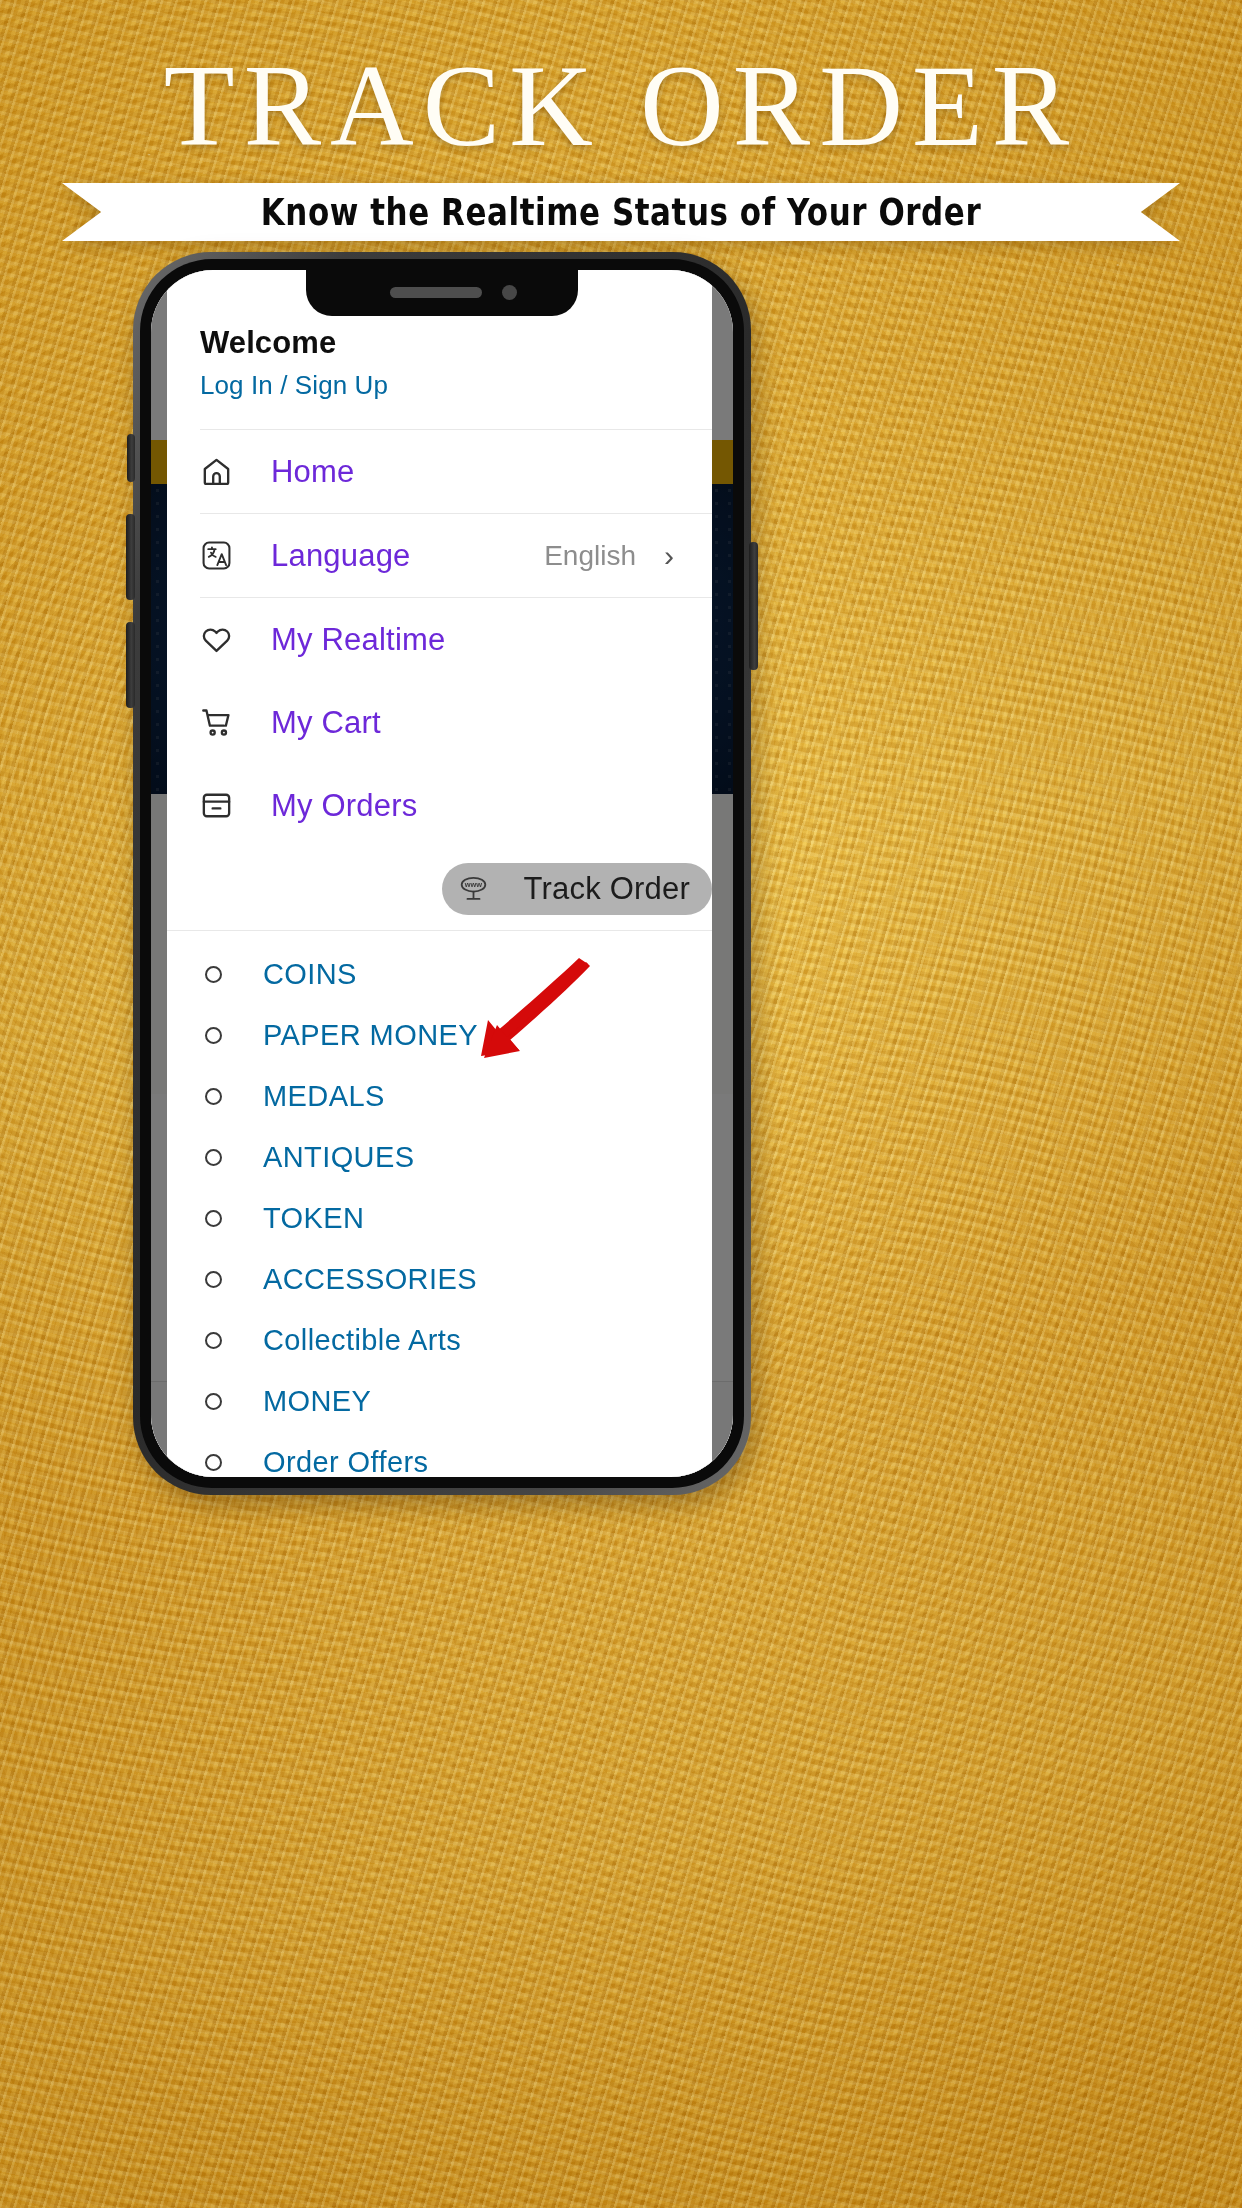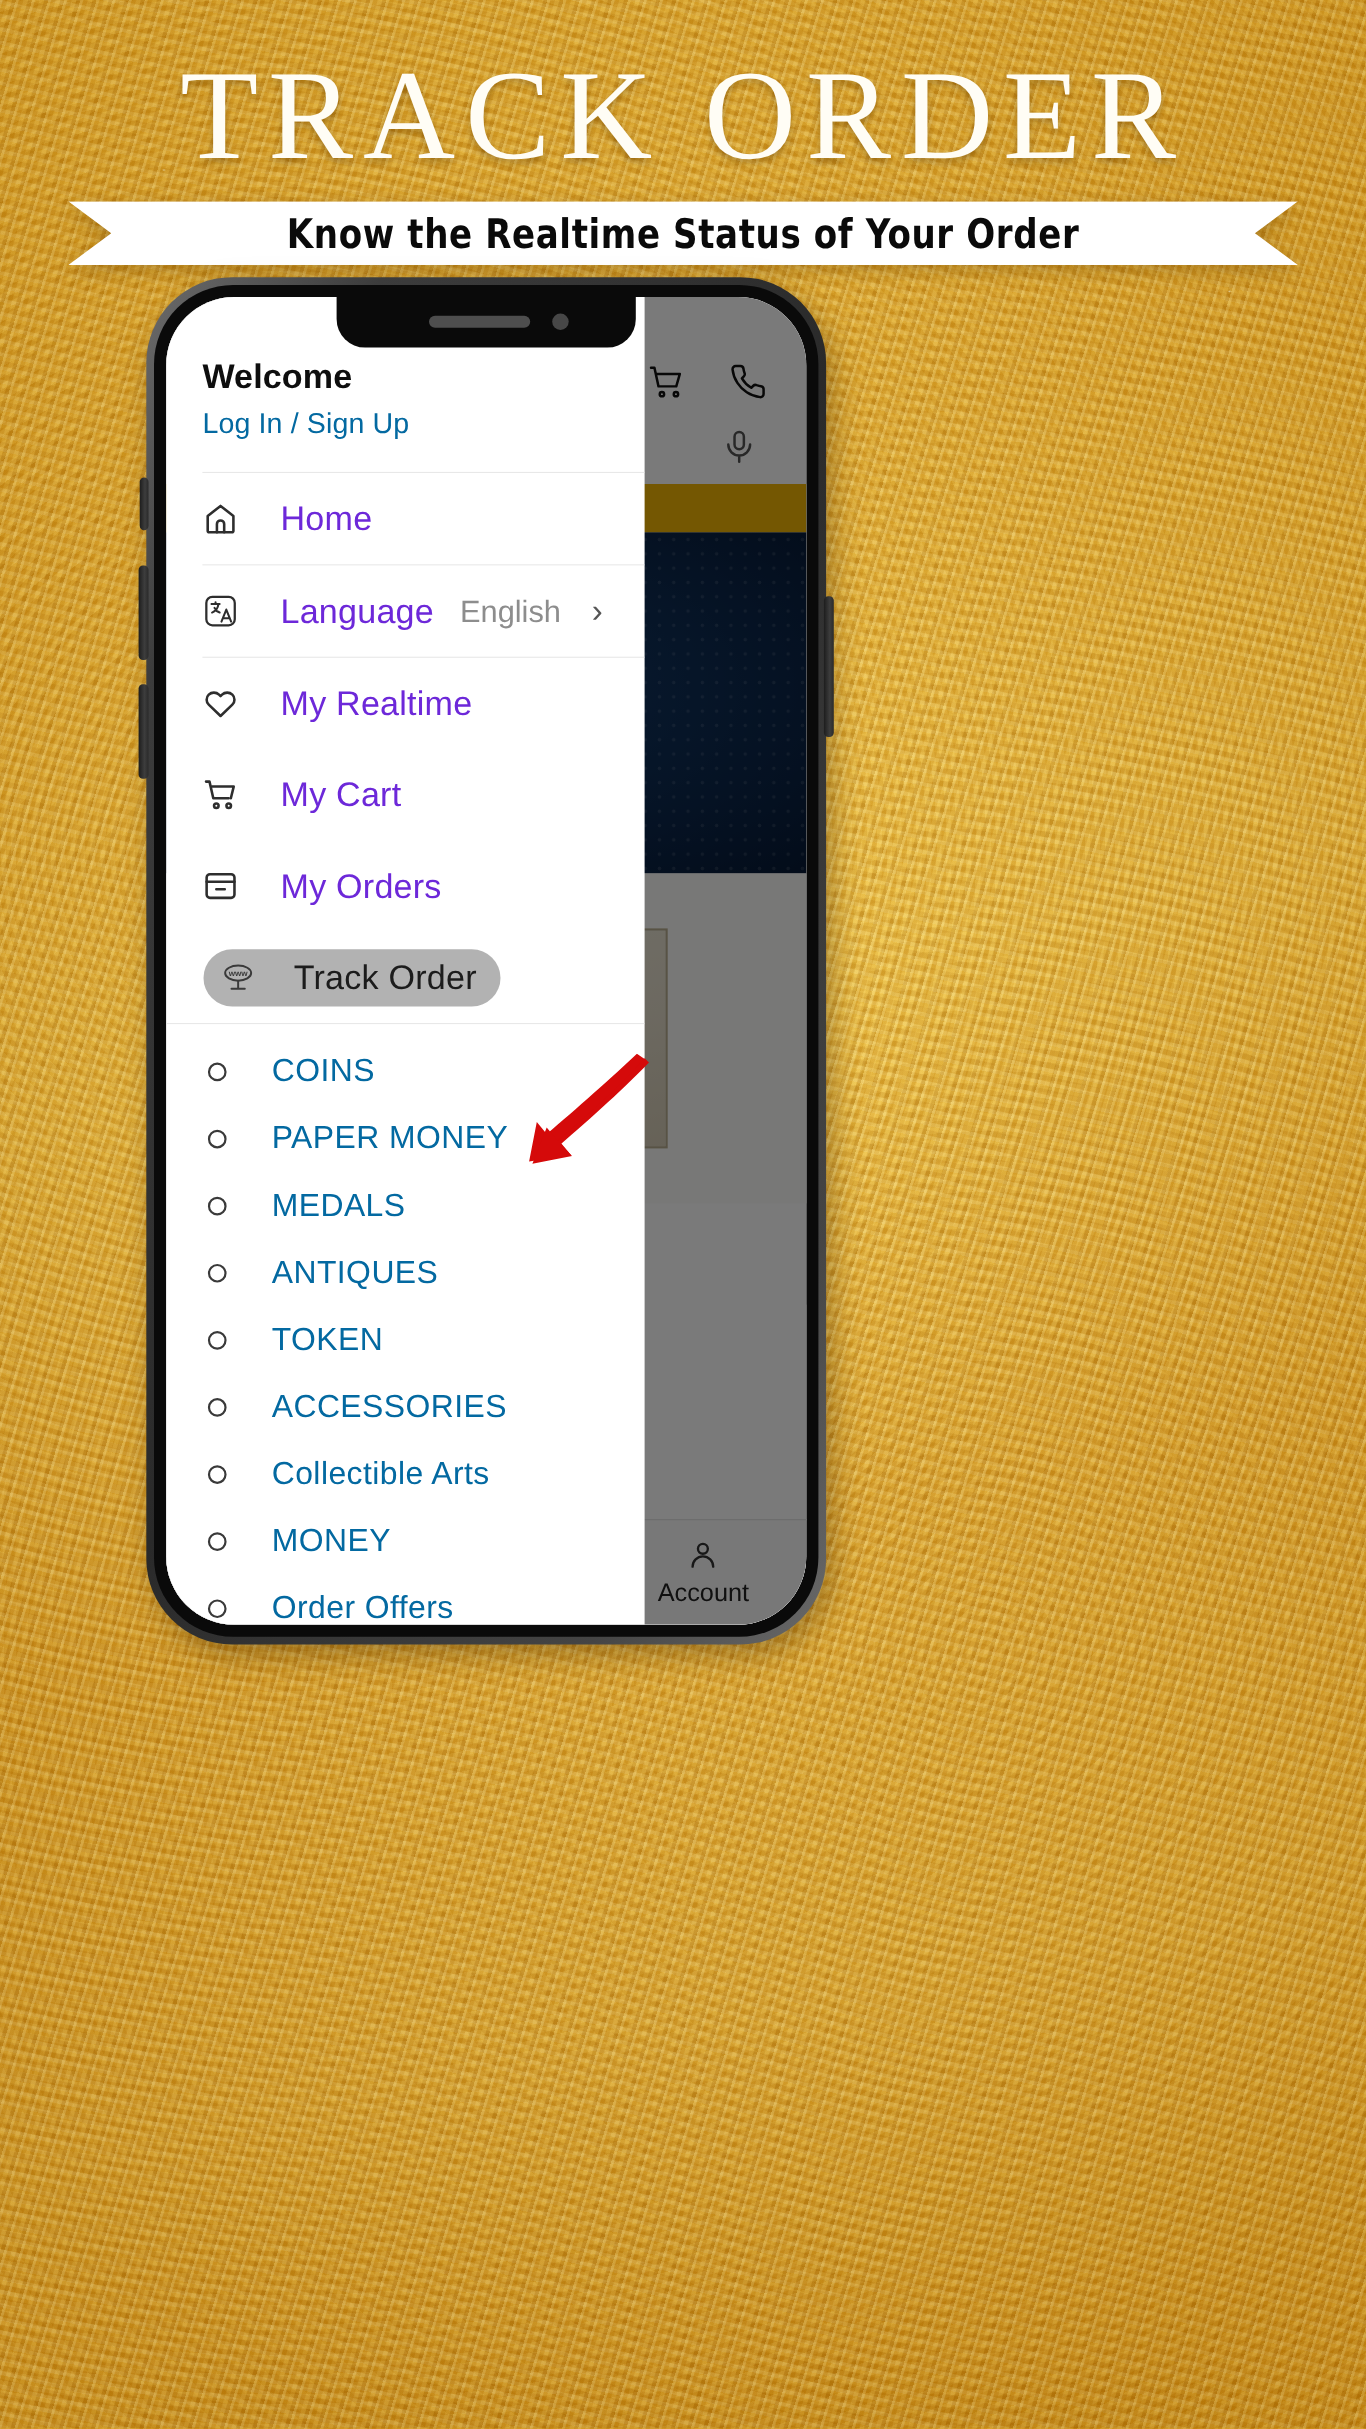--- a/index.html
+++ b/index.html
@@ -255,21 +255,21 @@
   .tab-label { font-size:23px; color:#222; }
 
   #app-dim {
     position:absolute; inset:0;
     background:rgba(0,0,0,.52);
     z-index:30;
   }
 
   
   #drawer {
-    position:absolute; left:0; top:0; width:435px; height:100%;
+    position:absolute; left:16px; top:0; width:545px; height:100%;
     background:#ffffff;
     z-index:40;
     overflow:hidden;
   }
   #drawer-head { padding:55px 0 28px 33px; }
   #welcome { font-size:31px; font-weight:bold; color:#0e0e0e; letter-spacing:.1px; }
   #login { font-size:26px; color:#0369a1; margin-top:9px; letter-spacing:.1px; }
   .divider { height:1px; background:#e8e8e8; margin:0 0 0 33px; }
   .divider.full { margin:0; }
 
@@ -296,21 +296,21 @@
     position:absolute; right:38px; top:50%; transform:translateY(-50%);
     display:flex; align-items:center; gap:28px;
     font-size:28px; color:#8d8d8d;
   }
   .chev { font-size:30px; color:#555; line-height:1; }
 
   #row-track {
     height:83px;
     padding-left:16px;
     margin:0 0 0 0;
-    display:flex; align-items:center;
+    display:flex; align-items:center;justify-content:flex-end;
   }
   #track-pill {
     display:flex; align-items:center;
     margin-left:18px;
     height:52px;
     padding:0 22px 0 15px;
     border-radius:28px;
     background:rgba(115,115,115,.55);
   }
   #track-pill .nav-icon { color:#3a3a3a; }

